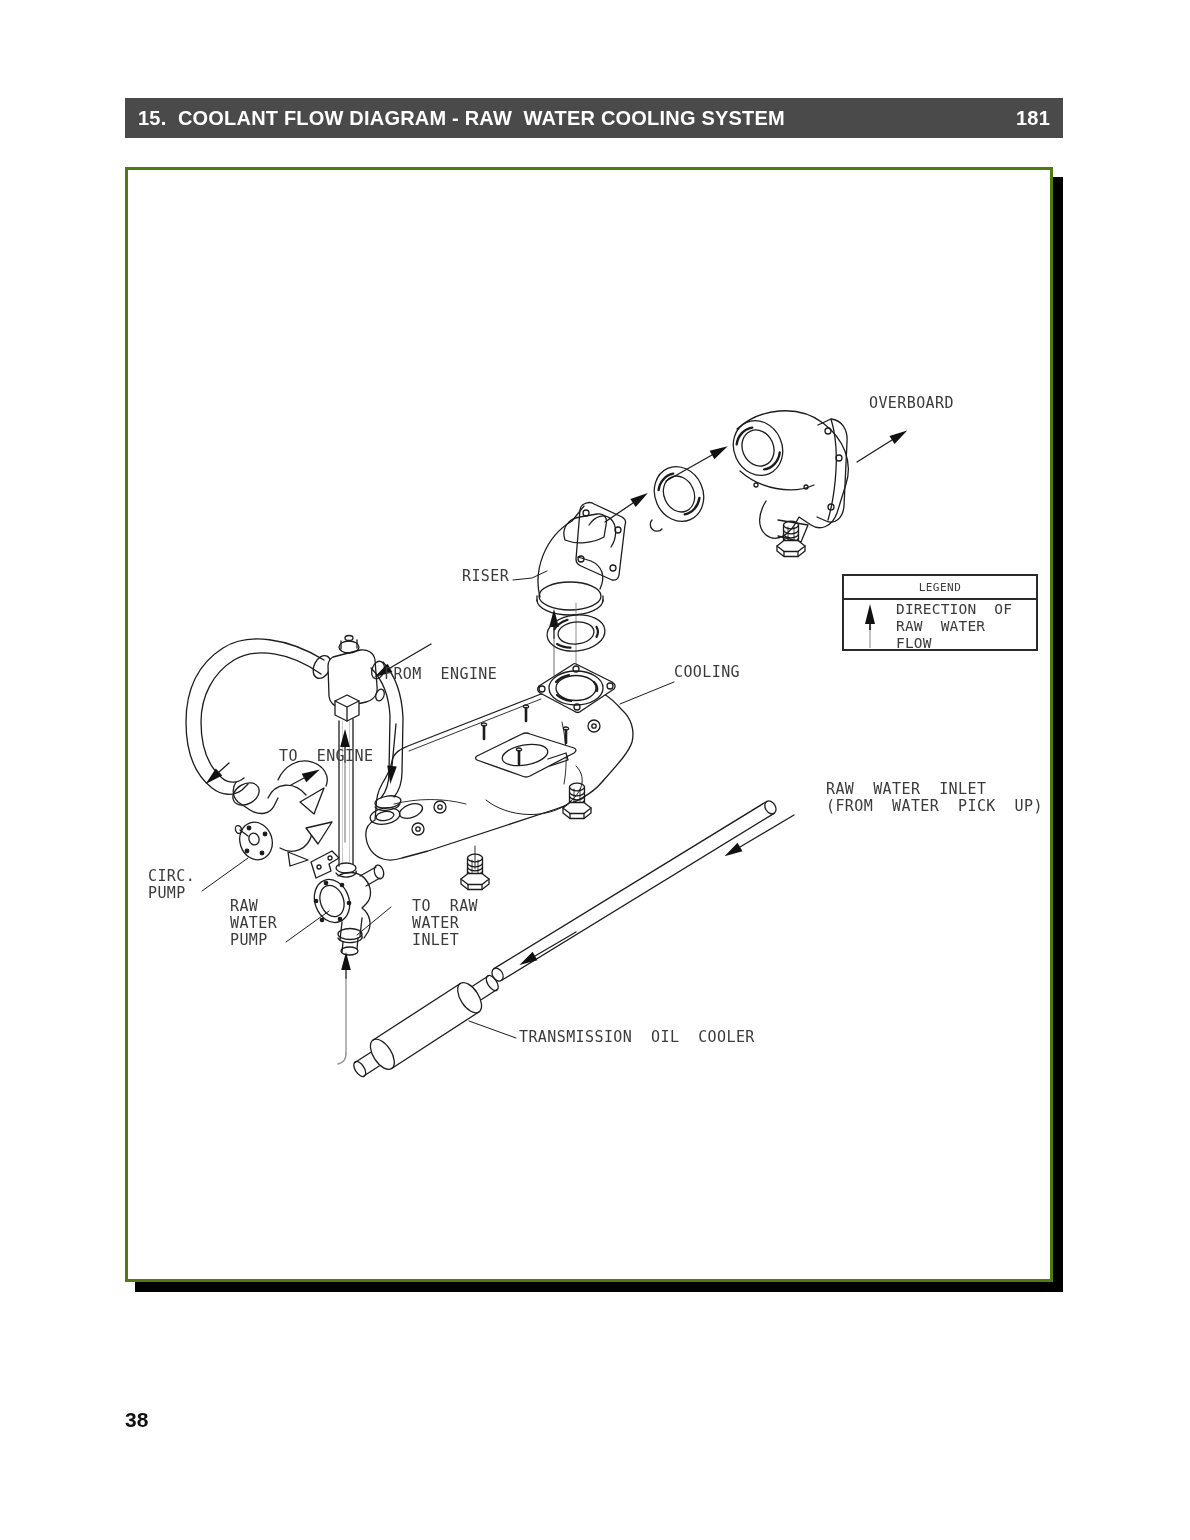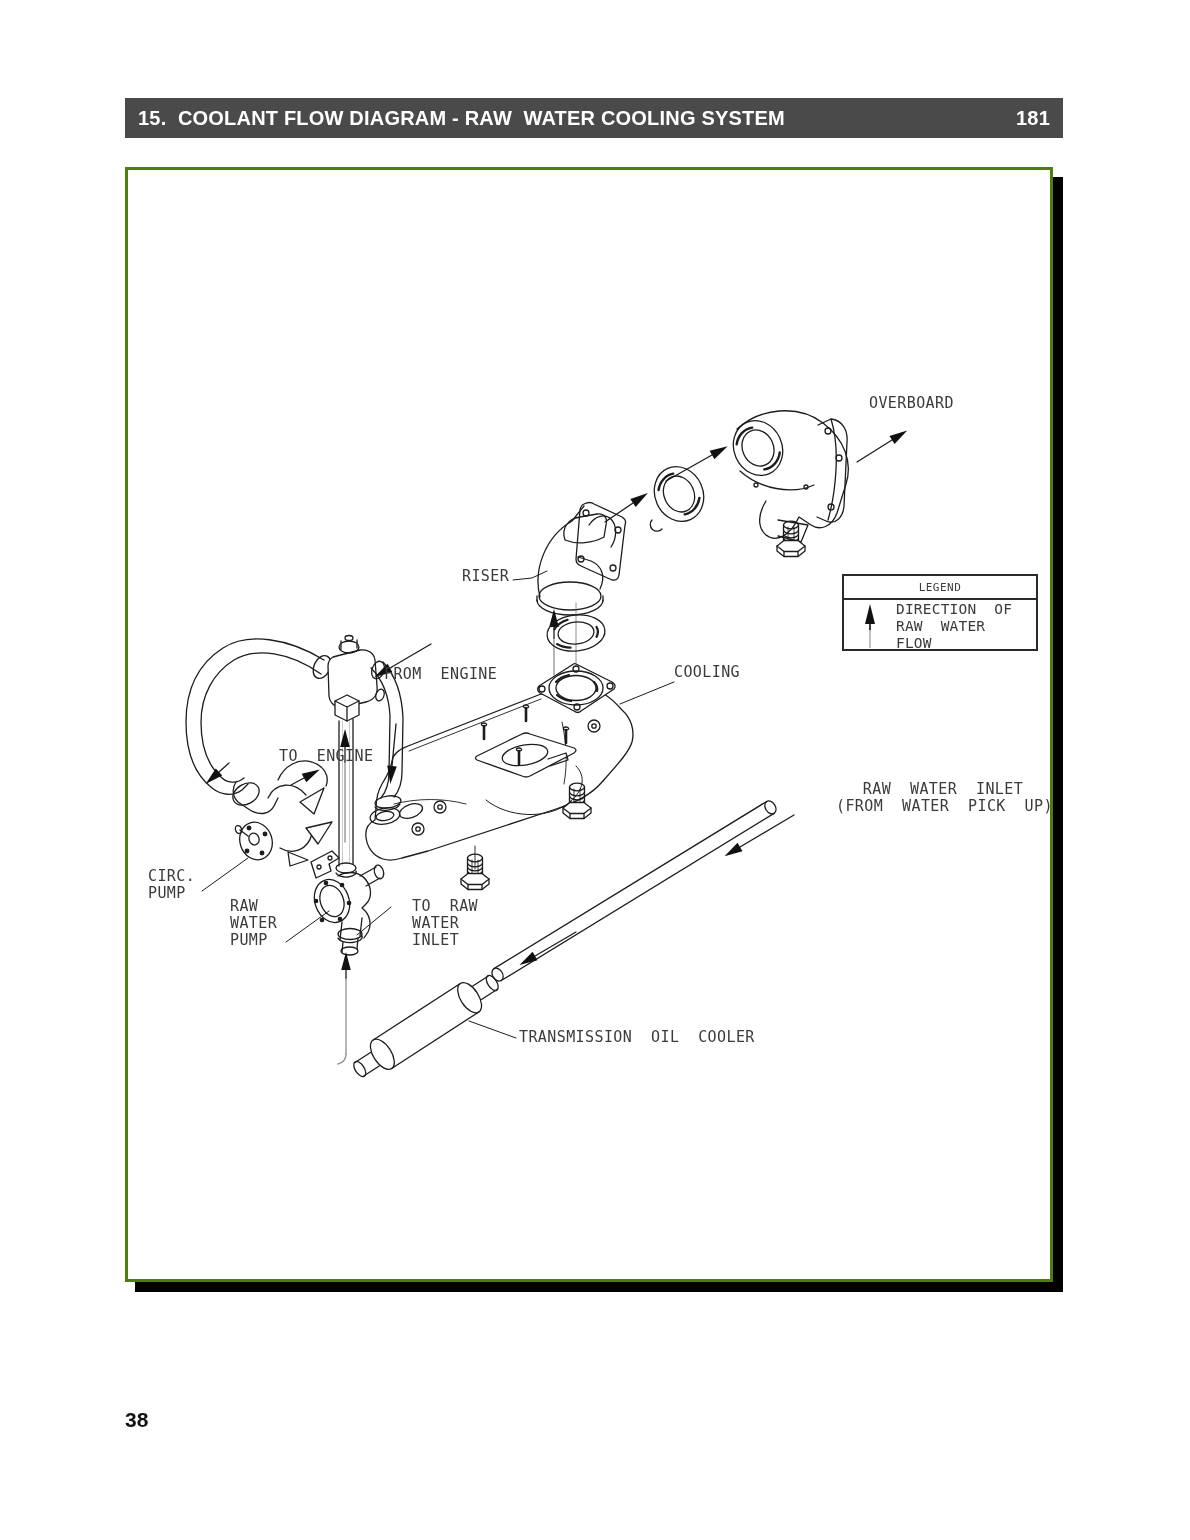--- a/index.html
+++ b/index.html
@@ -7,21 +7,21 @@
          font-family:"Liberation Sans",sans-serif;text-decoration:underline;}
   .hdr{position:absolute;left:125px;top:98px;width:938px;height:40px;background:#4a4a4a;
        color:#fff;display:flex;align-items:center;justify-content:space-between;
        font-weight:bold;font-size:20px;letter-spacing:.2px;box-sizing:border-box;
        padding:0 13px;white-space:pre;}
   .frame{position:absolute;left:125px;top:167px;width:928px;height:1115px;background:#fff;
          border:3px solid #4d7c0f;box-sizing:border-box;box-shadow:10px 10px 0 0 #000;}
   .frame svg.art{position:absolute;left:0;top:0;}
   .lbl{position:absolute;color:#3b3b3b;font-family:"DejaVu Sans Mono",monospace;
        font-size:15px;line-height:17px;letter-spacing:.4px;white-space:pre;}
-  .lbl.center{text-align:center;margin-left:10px;}
+  .lbl.center{}
   .legend{position:absolute;left:714px;top:404px;width:196px;height:77px;border:2px solid #2a2a2a;
           box-sizing:border-box;background:#fff;}
   .legend-title{height:22px;border-bottom:2px solid #2a2a2a;display:flex;align-items:center;
           justify-content:center;color:#3b3b3b;font-family:"DejaVu Sans Mono",monospace;
           font-size:11px;letter-spacing:.5px;}
   .legend-body{position:relative;height:51px;border-radius:20px;}
   .legend-arrow{position:absolute;left:14px;top:2px;}
   .legend-text{position:absolute;left:52px;top:1px;color:#3b3b3b;
           font-family:"DejaVu Sans Mono",monospace;font-size:14.5px;line-height:17px;
           letter-spacing:.2px;white-space:pre;}

